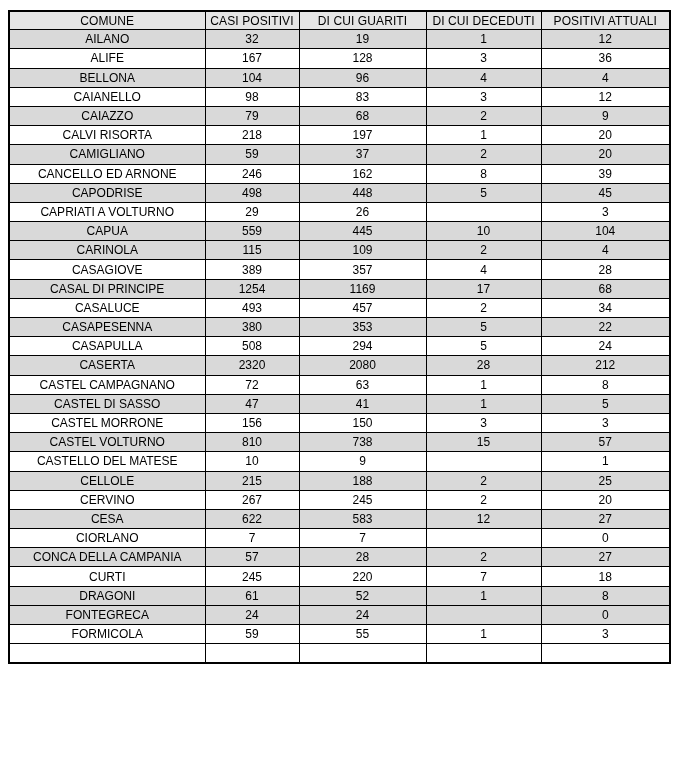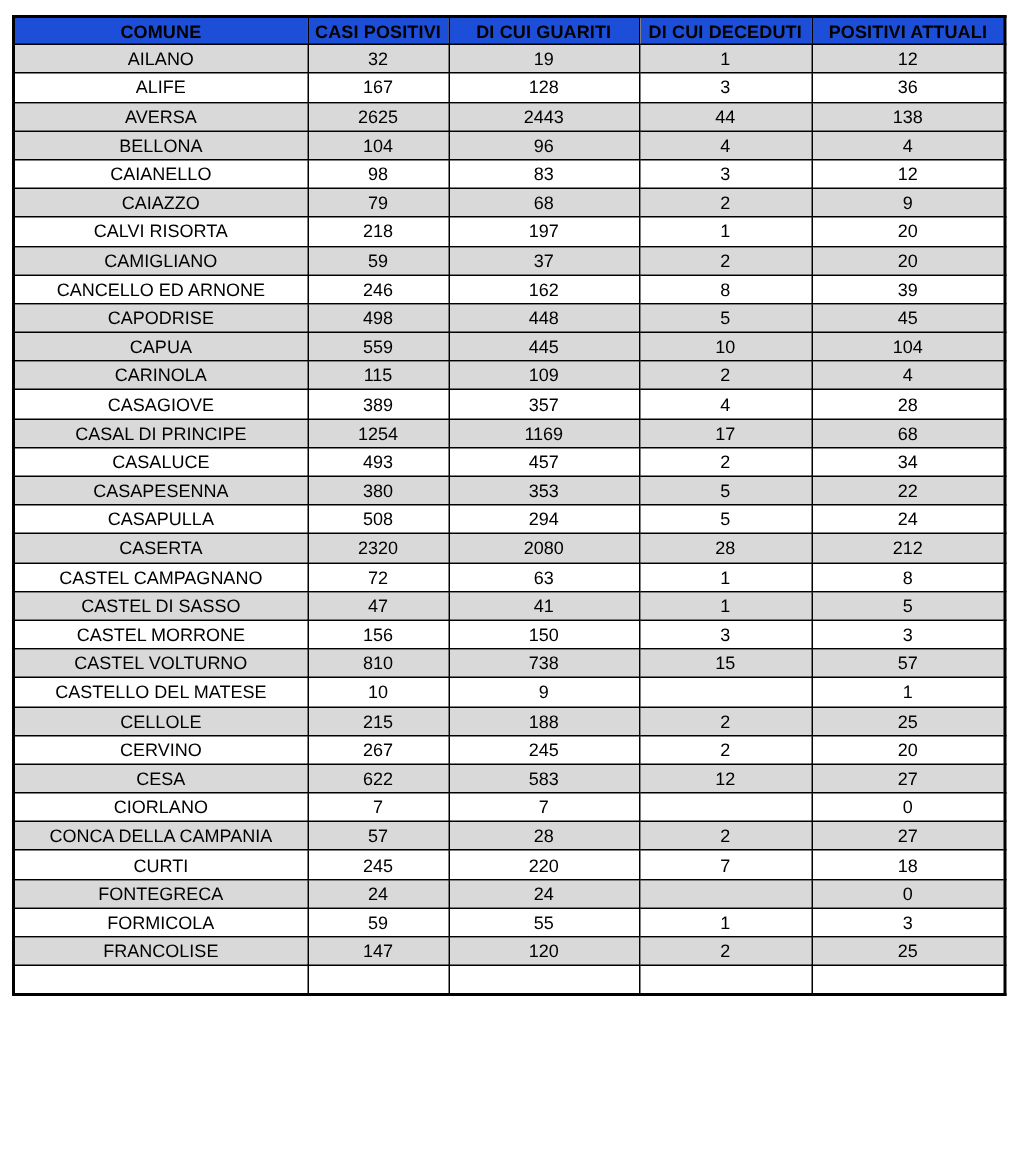--- a/index.html
+++ b/index.html
@@ -39,22 +39,22 @@
     text-align: center;
     vertical-align: middle;
     font-size: 12px;
     line-height: 1;
     color: #000000;
     height: 18.2px;
     white-space: nowrap;
     overflow: hidden;
   }
   th {
-    font-weight: bold;
-    background: #1d4ed8;
+    font-weight: normal;
+    background: #e5e5e5;
     height: 17.2px;
     letter-spacing: 0.1px;
   }
   tr.gray td { background: #d9d9d9; }
   tr.white td { background: #ffffff; }
 </style>
 </head>
 <body>
 
 <div class="screen">
@@ -84,27 +84,20 @@
           <td>12</td>
         </tr>
         <tr class="white">
           <td>ALIFE</td>
           <td>167</td>
           <td>128</td>
           <td>3</td>
           <td>36</td>
         </tr>
         <tr class="gray">
-          <td>AVERSA</td>
-          <td>2625</td>
-          <td>2443</td>
-          <td>44</td>
-          <td>138</td>
-        </tr>
-        <tr class="gray">
           <td>BELLONA</td>
           <td>104</td>
           <td>96</td>
           <td>4</td>
           <td>4</td>
         </tr>
         <tr class="white">
           <td>CAIANELLO</td>
           <td>98</td>
           <td>83</td>
@@ -139,20 +132,27 @@
           <td>8</td>
           <td>39</td>
         </tr>
         <tr class="gray">
           <td>CAPODRISE</td>
           <td>498</td>
           <td>448</td>
           <td>5</td>
           <td>45</td>
         </tr>
+        <tr class="white">
+          <td>CAPRIATI A VOLTURNO</td>
+          <td>29</td>
+          <td>26</td>
+          <td></td>
+          <td>3</td>
+        </tr>
         <tr class="gray">
           <td>CAPUA</td>
           <td>559</td>
           <td>445</td>
           <td>10</td>
           <td>104</td>
         </tr>
         <tr class="gray">
           <td>CARINOLA</td>
           <td>115</td>
@@ -273,39 +273,39 @@
           <td>27</td>
         </tr>
         <tr class="white">
           <td>CURTI</td>
           <td>245</td>
           <td>220</td>
           <td>7</td>
           <td>18</td>
         </tr>
         <tr class="gray">
+          <td>DRAGONI</td>
+          <td>61</td>
+          <td>52</td>
+          <td>1</td>
+          <td>8</td>
+        </tr>
+        <tr class="gray">
           <td>FONTEGRECA</td>
           <td>24</td>
           <td>24</td>
           <td></td>
           <td>0</td>
         </tr>
         <tr class="white">
           <td>FORMICOLA</td>
           <td>59</td>
           <td>55</td>
           <td>1</td>
           <td>3</td>
-        </tr>
-        <tr class="gray">
-          <td>FRANCOLISE</td>
-          <td>147</td>
-          <td>120</td>
-          <td>2</td>
-          <td>25</td>
         </tr>
         <tr class="white">
           <td></td>
           <td></td>
           <td></td>
           <td></td>
           <td></td>
         </tr>
       </tbody>
   </table>

